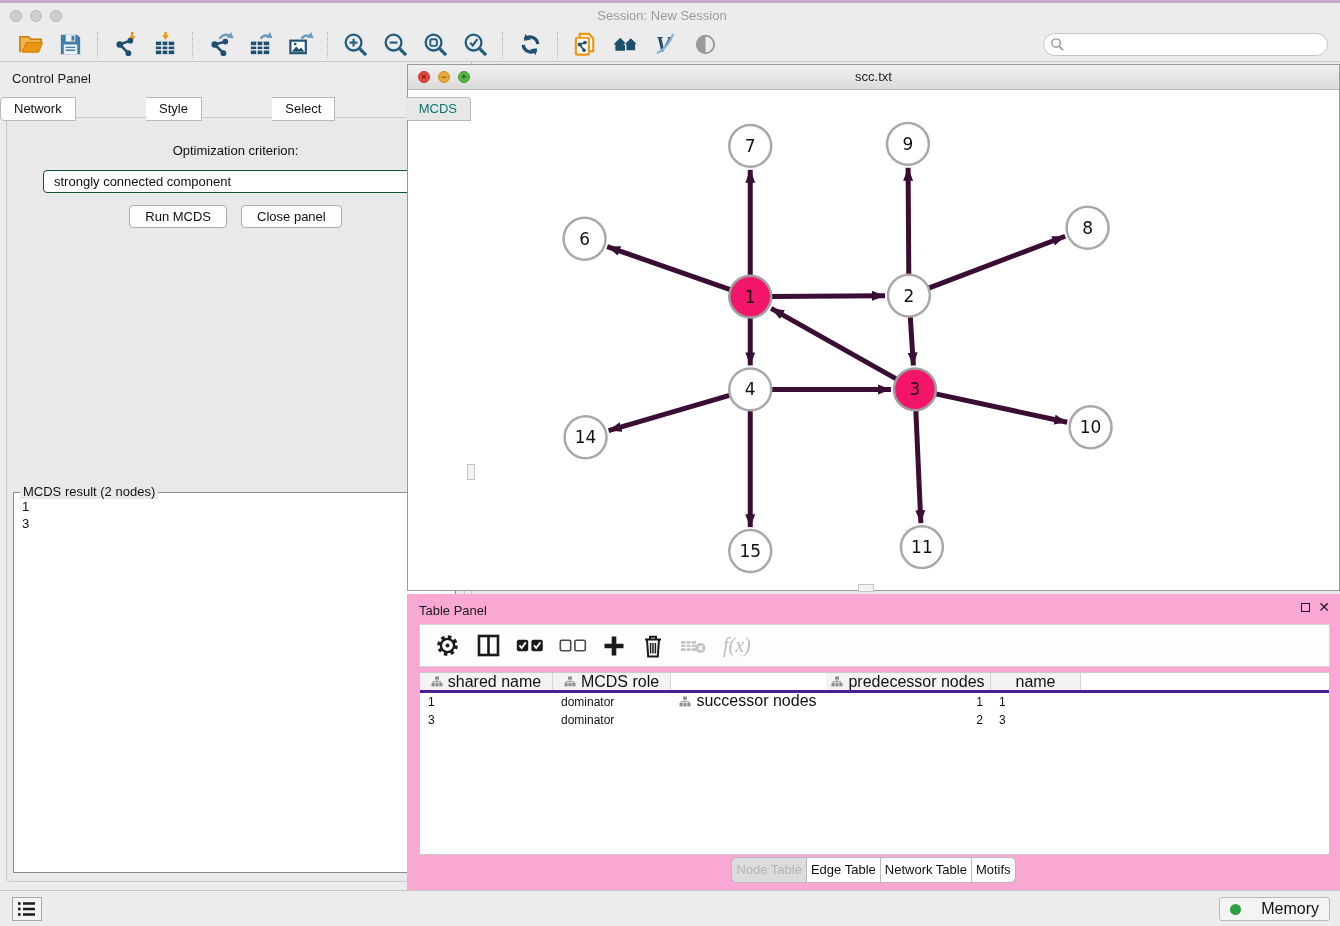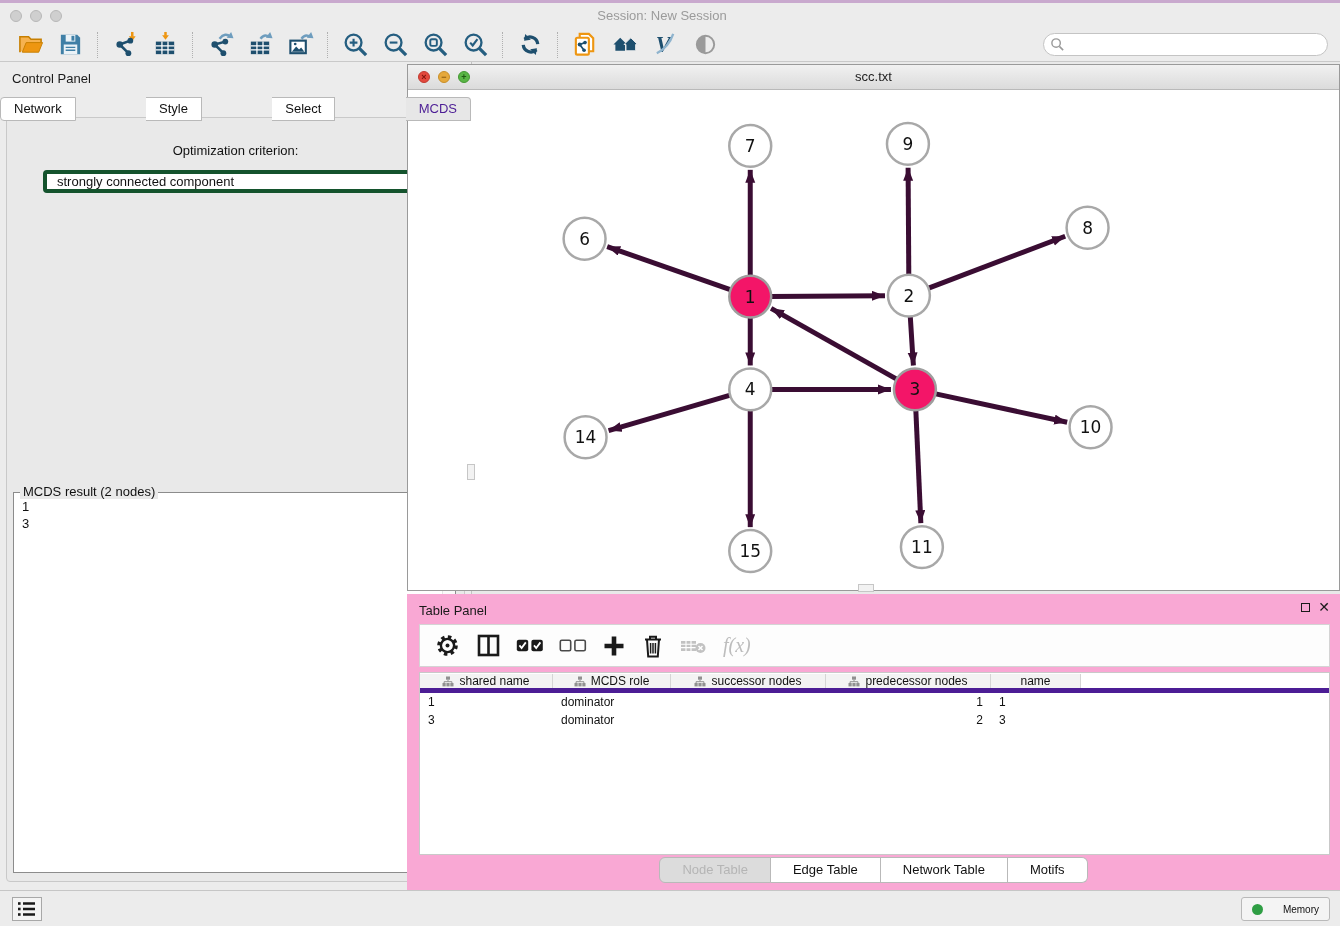--- a/index.html
+++ b/index.html
@@ -30,25 +30,25 @@
   
   .control-panel { position:absolute; left:0; top:0; bottom:0; width:472px; background:#ECECEC; border-right:1px solid #C2C2C2; }
   .panel-head { position:relative; height:30px; }
   .panel-title { position:absolute; left:12px; top:9px; font-size:13px; color:#1A1A1A; }
   .win-icons { position:absolute; right:10px; top:7px; display:flex; gap:8px; align-items:center; }
   .float-ic { width:9px; height:9px; border:1.5px solid #1A1A1A; display:inline-block; }
   .close-ic { font-size:14px; font-weight:bold; color:#1A1A1A; line-height:12px; }
   .cp-tabs { position:absolute; top:35px; left:0; right:0; display:flex; justify-content:space-between; z-index:2; }
   .cp-tab { font-size:13px; padding:3px 13px 4px; background:#fff; border:1px solid #B9B9B9; border-left:none; color:#111; }
   .cp-tab:first-child { border-left:1px solid #B9B9B9; border-radius:4px 0 0 4px; }
-  .cp-tab.active { background:#E7E7E7; color:#4c1d95; border-radius:0 4px 0 0; }
+  .cp-tab.active { background:#E7E7E7; color:#0f766e; border-radius:0 4px 0 0; }
   .cp-body { position:absolute; top:55px; left:6px; right:6px; bottom:8px; background:#E9E9E9;
              border:1px solid #C9C9C9; border-radius:4px; }
   .opt-label { text-align:center; margin-top:25px; font-size:13px; color:#111; }
-  .opt-select { margin:12px 36px 0; height:23px; background:#fff; border:4px solid #14532d; border-radius:4px;
+  .opt-select { margin:12px 36px 0; height:23px; background:#fff; border:1px solid #14532d; border-radius:4px;
                 display:flex; align-items:center; font-size:13px; padding:0 6px 0 10px; color:#111; }
   .opt-select .sel-text { flex:1; }
   .btn-row { display:flex; justify-content:center; gap:14px; margin-top:12px; }
   .btn { font-size:13px; background:#FDFDFD; border:1px solid #ABABAB; border-radius:4px; padding:3px 15px; color:#111; }
   .result-box { position:absolute; left:6px; right:8px; top:374px; bottom:8px; background:#fff;
                 border:1px solid #8C8C8C; }
   .result-legend { position:absolute; top:-9px; left:6px; background:#E9E9E9; font-size:13px; padding:0 3px; color:#111; }
   .result-text { padding:5px 8px; font-size:13px; line-height:17px; color:#111; }
   .result-scroll { position:absolute; right:0; top:1px; bottom:1px; width:13px; background:#FAFAFA; border-left:1px solid #E4E4E4; }
   .split-handle-v { position:absolute; right:-4px; top:402px; width:8px; height:16px; background:#F2F2F2; border:1px solid #C6C6C6; z-index:5; }
@@ -68,39 +68,39 @@
   .nw-canvas svg { width:100%; height:100%; }
   .split-handle-h { position:absolute; left:451px; top:522px; width:16px; height:8px; background:#F2F2F2; border:1px solid #C6C6C6; z-index:5; }
 
   
   .table-panel { position:absolute; left:0; top:532px; right:0; bottom:0; background:#f9a8d4; }
   .tp-toolbar { position:absolute; top:30px; left:12px; right:10px; height:43px; background:#FDFDFD;
                 border:1px solid #D4D4D4; display:flex; align-items:center; gap:15px; padding-left:14px; }
   .tp-toolbar .ticon { display:flex; align-items:center; justify-content:center; }
   .fx-label { font-family:"Liberation Serif","DejaVu Serif",serif; font-style:italic; font-size:20px; color:#BDBDBD; }
   .tp-table { position:absolute; top:78px; left:12px; right:10px; height:183px; background:#fff; border:1px solid #C9C9C9; overflow:hidden; }
-  .th-row { display:flex; height:20px; border-bottom:5px solid #4c1d95; font-size:12px; color:#111;align-items:flex-end; }
+  .th-row { display:flex; height:20px; border-bottom:3px solid #4c1d95; font-size:16px; color:#111; }
   .th-cell { background:#F3F3F3; border-right:1px solid #D5D5D5; display:flex; align-items:center; justify-content:center; gap:5px; }
   .th-cell svg { width:12px; height:11px; }
   .tr-row { display:flex; height:16px; font-size:12px; color:#111; margin-top:2px; }
   .td-cell { padding:0 8px; overflow:hidden; white-space:nowrap; }
   .c0 { width:133px; } .c1 { width:118px; } .c2 { width:155px;margin-top:28px; } .c3 { width:165px; } .c4 { width:90px; }
   .al { text-align:left; } .ar { text-align:right; }
   .tp-tabs { position:absolute; bottom:7px; left:0; right:0; display:flex; justify-content:center; }
-  .tp-tab { font-size:13px; padding:4px 22px 5px; background:#fff; border:1px solid #B9B9B9; border-left:none; color:#111; }
+  .tp-tab { font-size:13px; padding:4px 4px 5px; background:#fff; border:1px solid #B9B9B9; border-left:none; color:#111; }
   .tp-tab:first-child { border-left:1px solid #B9B9B9; border-radius:6px 0 0 6px; }
   .tp-tab:last-child { border-radius:0 6px 6px 0; }
   .tp-tab.active { background:#DCDCDC; color:#B5B5B5; }
 
   
   .status-bar { position:absolute; left:0; right:0; bottom:0; height:36px; background:#ECECEC; border-top:1px solid #C6C6C6; }
   .list-btn { position:absolute; left:12px; top:6px; width:30px; height:24px; background:#F4F4F4; border:1px solid #A8A8A8;
               display:flex; align-items:center; justify-content:center; }
   .memory-btn { position:absolute; right:10px; top:6px; height:24px; border:1px solid #B9B9B9; border-radius:3px;
-                display:flex; align-items:center; gap:20px; padding:0 10px; font-size:10px; color:#111; background:#F4F4F4; }
+                display:flex; align-items:center; gap:20px; padding:0 10px; font-size:16px; color:#111; background:#F4F4F4; }
   .mem-dot { width:11px; height:11px; border-radius:50%; background:#2F9E44; }
 </style>
 </head>
 <body>
 
 <div class="window">
 
   <div class="purple-strip"></div>
   <div class="app-titlebar">
     <div class="traffic t-gray" style="left:10px"></div>
@@ -268,20 +268,24 @@
         <div class="cp-tab">Select</div>
         <div class="cp-tab active">MCDS</div>
       </div>
       <div class="cp-body">
         <div class="opt-label">Optimization criterion:</div>
         <div class="opt-select">
           <span class="sel-text">strongly connected component</span>
           <svg width="12" height="13" viewBox="0 0 12 13">
             <path d="M2.5 4.5 L6 0.5 L9.5 4.5 z M2.5 8 L6 12 L9.5 8 z" fill="#6F6F6F"></path>
           </svg>
+        </div>
+        <div class="btn-row">
+          <button class="btn">Run MCDS</button>
+          <button class="btn">Close panel</button>
         </div>
         <div class="result-box">
           <div class="result-legend">MCDS result (2 nodes)</div>
           <div class="result-text">
             <div>1</div>
             <div>3</div>
           </div>
           <div class="result-scroll"></div>
         </div>
       </div>

